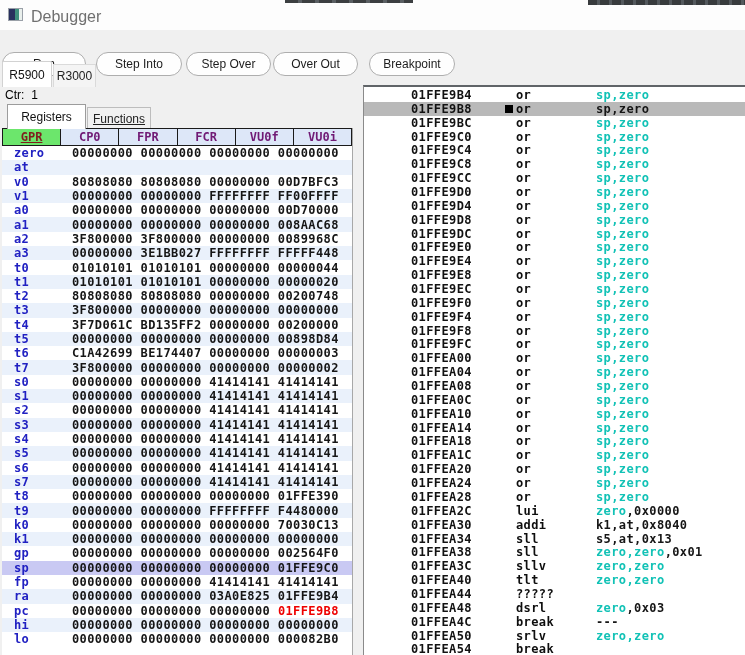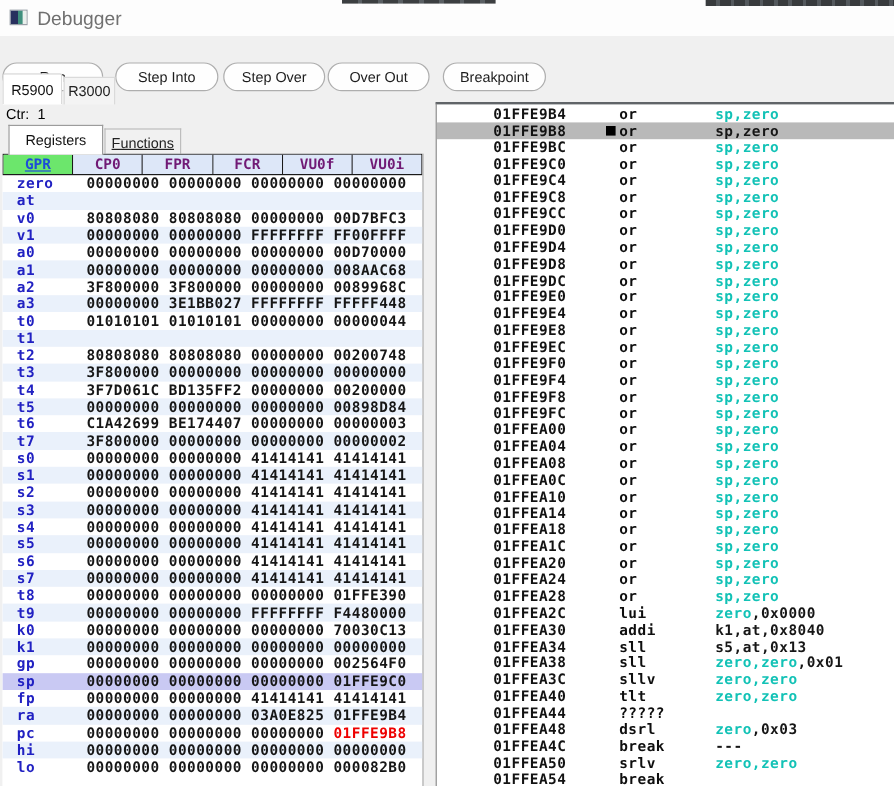--- a/index.html
+++ b/index.html
@@ -57,21 +57,21 @@
     font-size:12px;color:#222;display:flex;align-items:center;justify-content:center;text-decoration:underline;}
 
   
   .reg-panel{position:absolute;left:2px;top:128px;width:351px;height:527px;background:#fff;
     border-right:1px solid #a8a8a8;box-sizing:border-box;overflow:hidden;}
   .reg-header{display:flex;height:18px;border:1px solid #1a1a1a;box-sizing:border-box;}
   .hcell{flex:1;border-right:1px solid #1a1a1a;background:var(--c-headerblue);
     font:bold 12px "DejaVu Sans Mono",monospace;color:#701a75;
     display:flex;align-items:center;justify-content:center;}
   .hcell:last-child{border-right:none;}
-  .hcell.sel{background:var(--c-green);color:#1d4ed8;text-decoration:underline;}
+  .hcell.sel{background:var(--c-green);color:#7f1d1d;text-decoration:underline;}
   .reg-row{height:14.3px;display:flex;align-items:center;
     font:bold 12px "DejaVu Sans Mono",monospace;letter-spacing:0.4px;}
   .reg-row.alt{background:var(--c-rowalt);}
   .reg-row.selected{background:var(--c-rowsel);}
   .reg-name{width:58px;padding-left:12px;color:var(--c-navy);}
   .reg-value{white-space:pre;}
   .bk{color:#161616;}
   .tl{color:var(--c-teal);}
   .red{color:var(--c-red);}
 
@@ -158,20 +158,21 @@
       <div class="reg-row alt">
         <span class="reg-name">a3</span>
         <span class="reg-value"><span class="bk">00000000 3E1BB027 FFFFFFFF FFFFF448</span></span>
       </div>
       <div class="reg-row">
         <span class="reg-name">t0</span>
         <span class="reg-value"><span class="bk">01010101 01010101 00000000 00000044</span></span>
       </div>
       <div class="reg-row alt">
         <span class="reg-name">t1</span>
+        <span class="reg-value"><span class="bk">01010101 01010101 00000000 00000020</span></span>
       </div>
       <div class="reg-row">
         <span class="reg-name">t2</span>
         <span class="reg-value"><span class="bk">80808080 80808080 00000000 00200748</span></span>
       </div>
       <div class="reg-row alt">
         <span class="reg-name">t3</span>
         <span class="reg-value"><span class="bk">3F800000 00000000 00000000 00000000</span></span>
       </div>
       <div class="reg-row">

